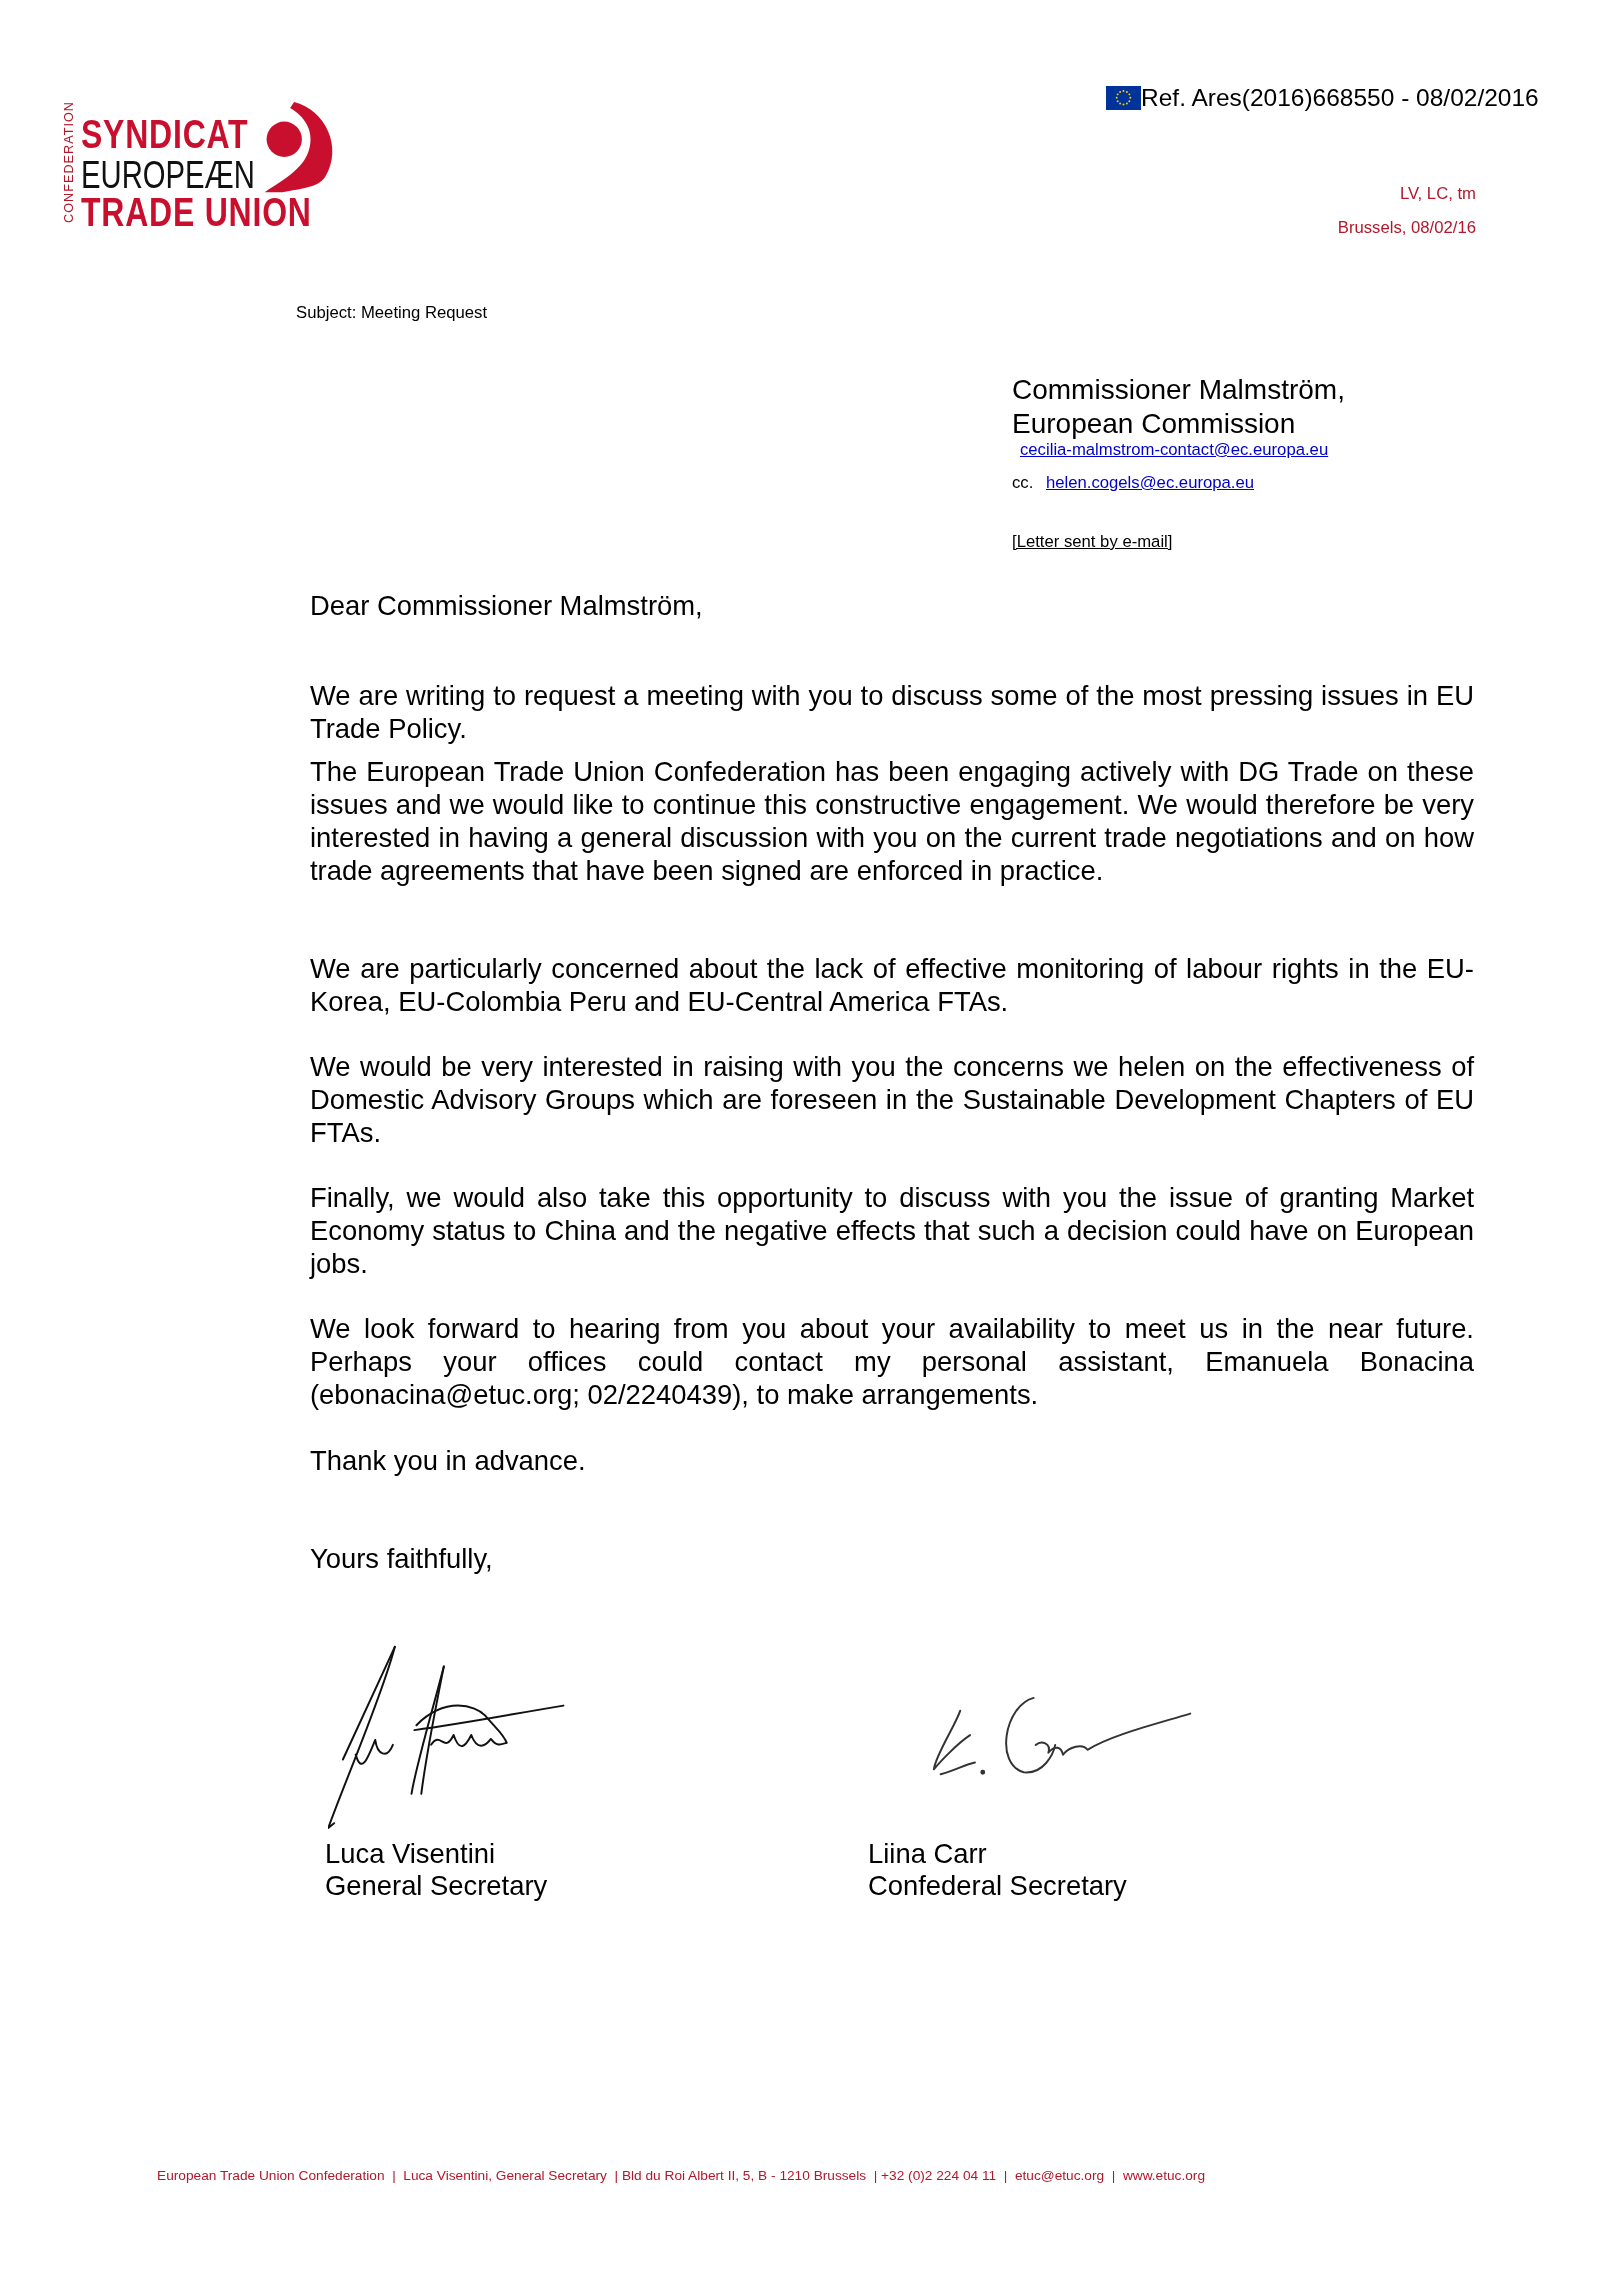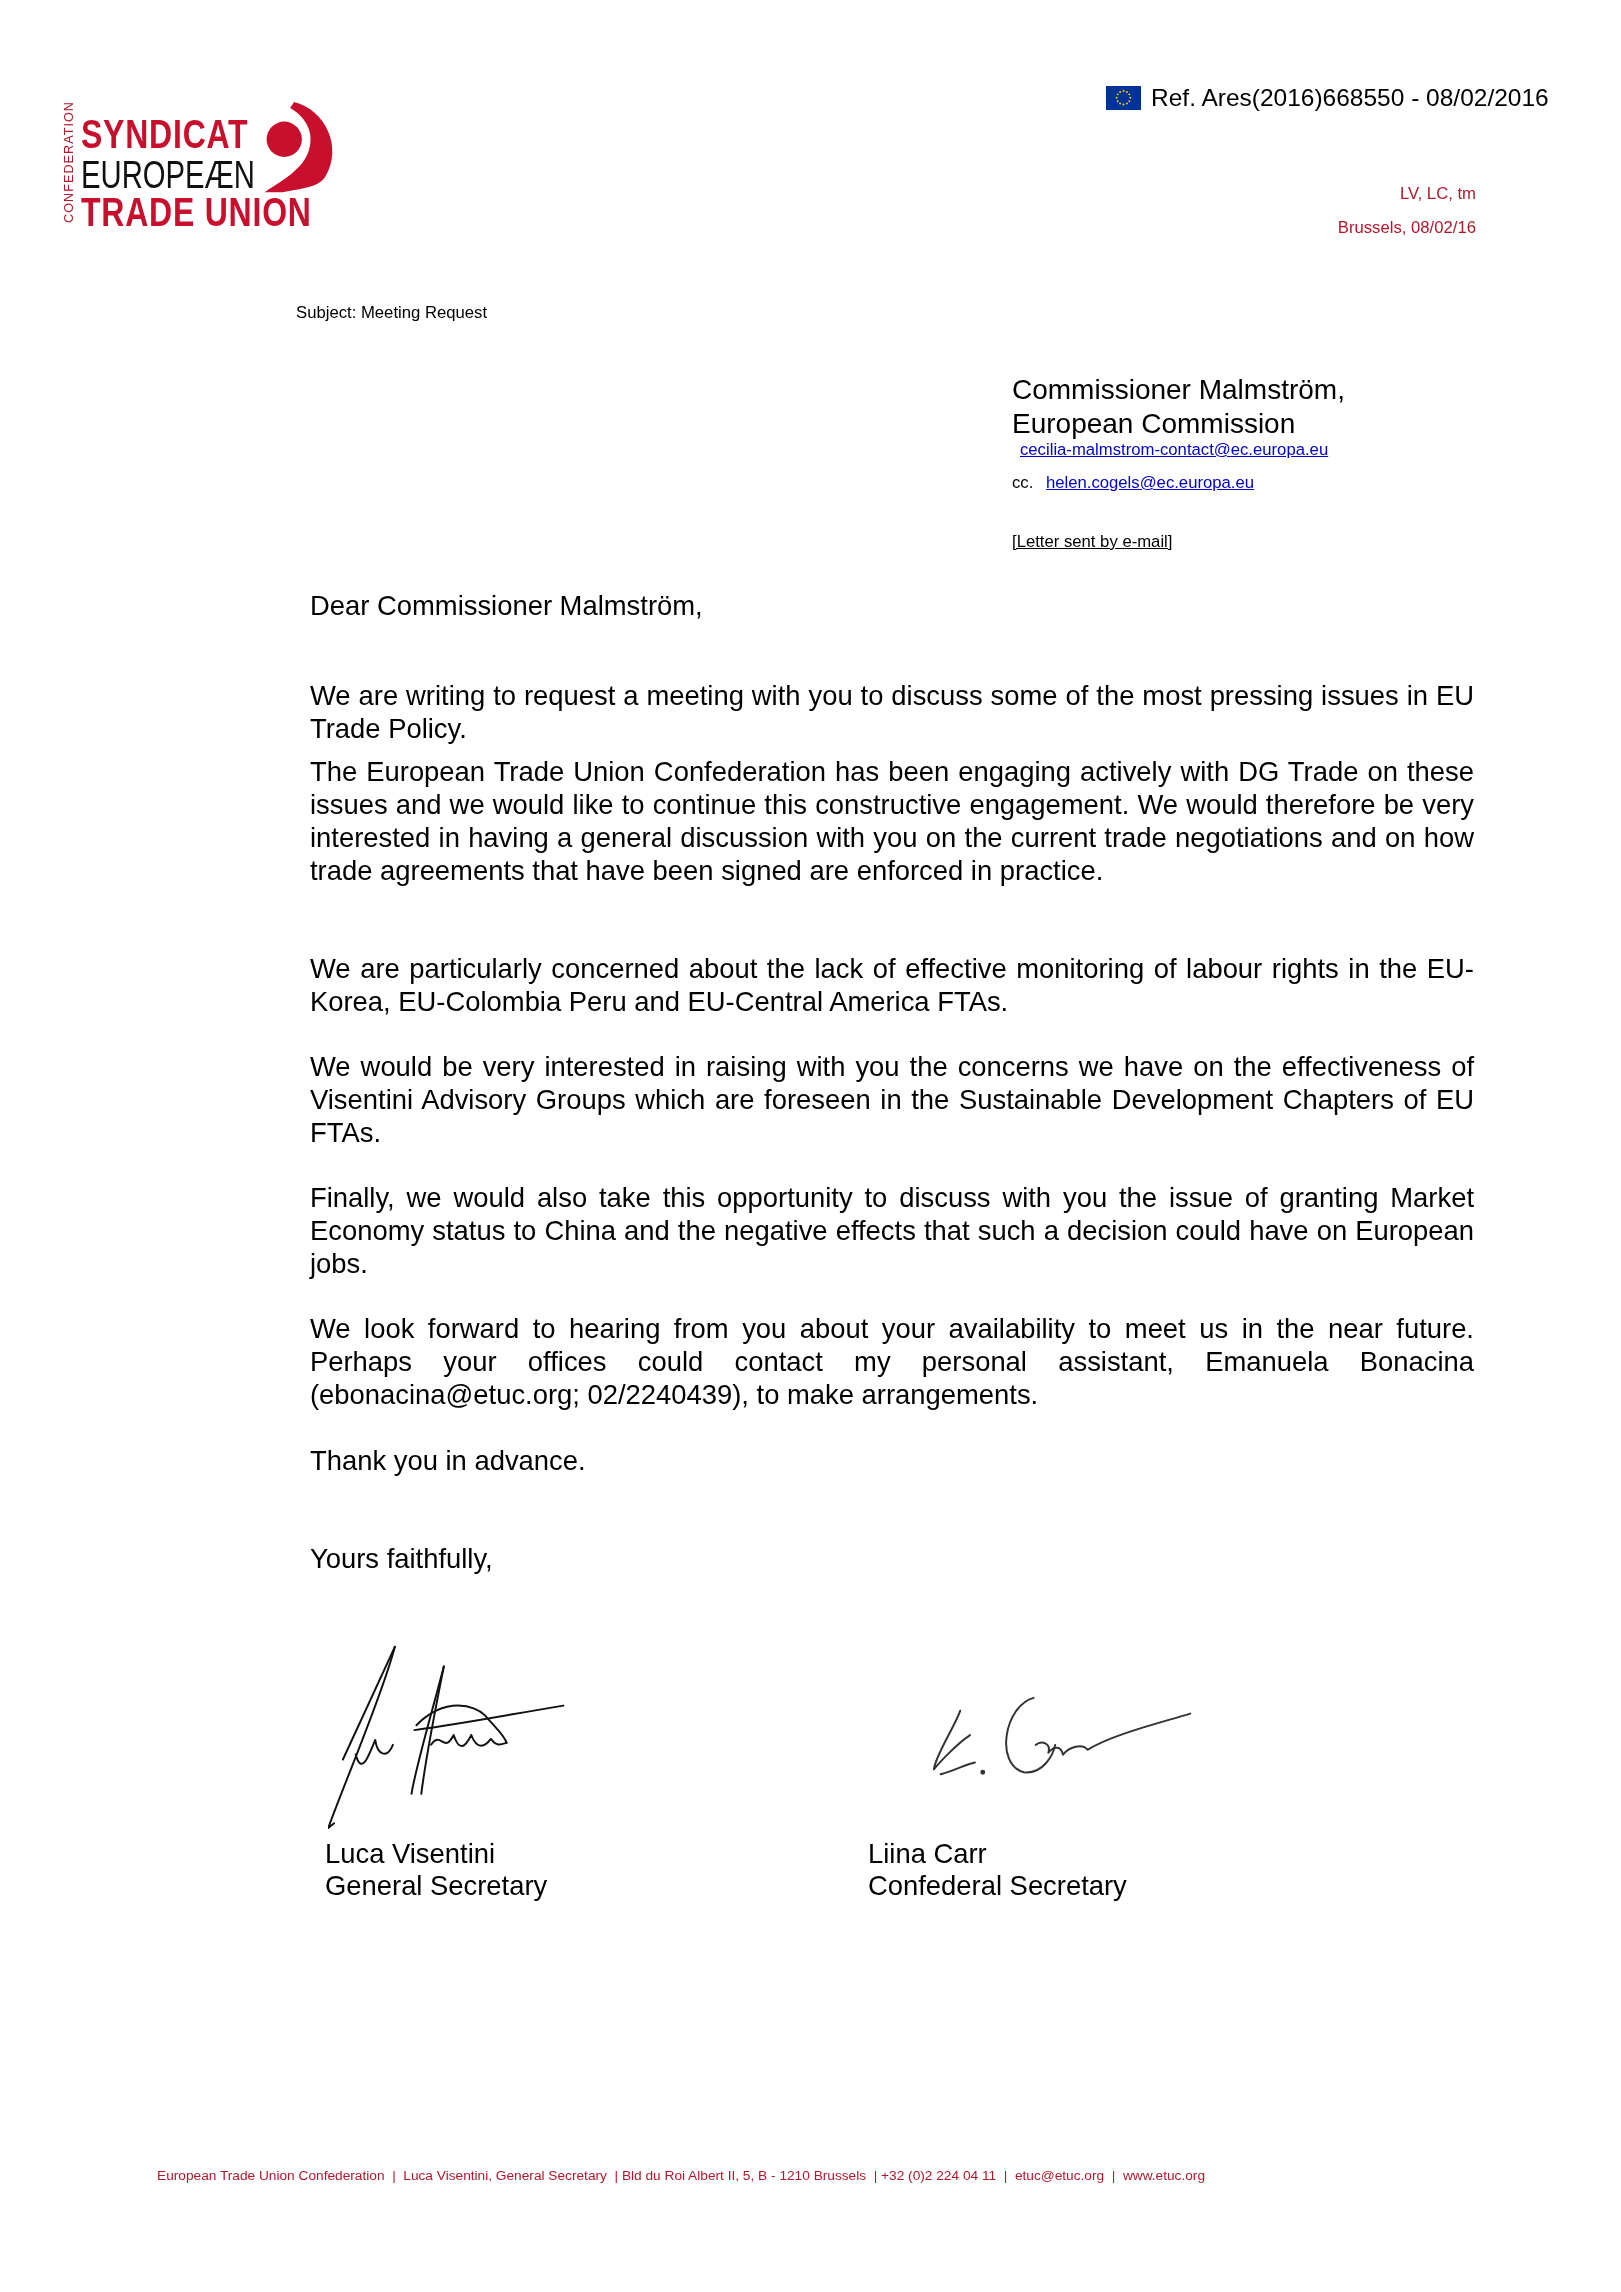--- a/index.html
+++ b/index.html
@@ -14,21 +14,21 @@
     transform: translate(-50%, -50%) rotate(-90deg); white-space: nowrap;
     font-size: 12.7px; letter-spacing: 1px; color: #b2182b; font-family: "Liberation Sans", sans-serif; }
   .logo-line { position: absolute; left: 21.6px; font-family: "Liberation Sans", sans-serif;
     line-height: 1; transform-origin: left top; white-space: nowrap; }
   .logo-l1 { top: 15.7px; font-size: 41px; font-weight: bold; color: #c8102e; letter-spacing: 1px; transform: scaleX(0.78); }
   .logo-l2 { top: 57px; font-size: 39px; color: #111; transform: scaleX(0.75); }
   .logo-l3 { top: 94px; font-size: 41px; font-weight: bold; color: #c8102e; letter-spacing: 1px; transform: scaleX(0.78); }
   .logo-mark { position: absolute; left: 188px; top: 0; width: 98px; height: 108px; }
 
   
-  .ref { left: 1106px; top: 84px; font-size: 24.5px; display: flex; align-items: center; gap: 10px; }
+  .ref { left: 1106px; top: 84px; font-size: 24.5px; display: flex; align-items: center; gap: 0; }
   .eu-flag { width: 35px; height: 23.5px; background: #003399; position: relative; }
   .eu-flag svg { position: absolute; left: 0; top: 0; }
 
   .initials { right: 145px; top: 184px; font-size: 16.7px; color: #b2182b; text-align: center; }
   .place-date { right: 145px; top: 218px; font-size: 16.7px; color: #b2182b; text-align: right; }
 
   .subject { left: 296px; top: 303px; font-size: 16.7px; }
 
   .recipient { left: 1012px; top: 326px; font-size: 28px; line-height: 34px; margin-top: 47px; }
   .email-block { left: 1012px; top: 433px; font-size: 16.7px; line-height: 33px; }
@@ -108,21 +108,21 @@
     <span>cc.</span>
     <a>helen.cogels@ec.europa.eu</a>
   </div>
 </div>
 <div class="abs sent-note">[Letter sent by e-mail]</div>
 
 <div class="para greeting">Dear Commissioner Malmström,</div>
 <div class="para p1">We are writing to request a meeting with you to discuss some of the most pressing issues in EU Trade Policy.</div>
 <div class="para p2">The European Trade Union Confederation has been engaging actively with DG Trade on these issues and we would like to continue this constructive engagement. We would therefore be very interested in having a general discussion with you on the current trade negotiations and on how trade agreements that have been signed are enforced in practice.</div>
 <div class="para p3">We are particularly concerned about the lack of effective monitoring of labour rights in the EU-Korea, EU-Colombia Peru and EU-Central America FTAs.</div>
-<div class="para p4">We would be very interested in raising with you the concerns we have on the effectiveness of Visentini Advisory Groups which are foreseen in the Sustainable Development Chapters of EU FTAs.</div>
+<div class="para p4">We would be very interested in raising with you the concerns we helen on the effectiveness of Domestic Advisory Groups which are foreseen in the Sustainable Development Chapters of EU FTAs.</div>
 <div class="para p5">Finally, we would also take this opportunity to discuss with you the issue of granting Market Economy status to China and the negative effects that such a decision could have on European jobs.</div>
 <div class="para p6">We look forward to hearing from you about your availability to meet us in the near future. Perhaps your offices could contact my personal assistant, Emanuela Bonacina (ebonacina@etuc.org; 02/2240439), to make arrangements.</div>
 <div class="para thanks">Thank you in advance.</div>
 <div class="para closing">Yours faithfully,</div>
 
 <svg class="abs sig1" viewBox="0 0 370 200" fill="none" stroke="#111" stroke-width="2" stroke-linecap="round" stroke-linejoin="round">
   <path d="M68 10 L 15 125"></path>
   <path d="M68 10 C 55 60, 20 140, 0 195 L 6 190"></path>
   <path d="M28 120 C 34 140, 40 125, 48 105 C 50 120, 60 125, 66 110"></path>
   <path d="M118 30 C 105 80, 90 130, 85 160"></path>

